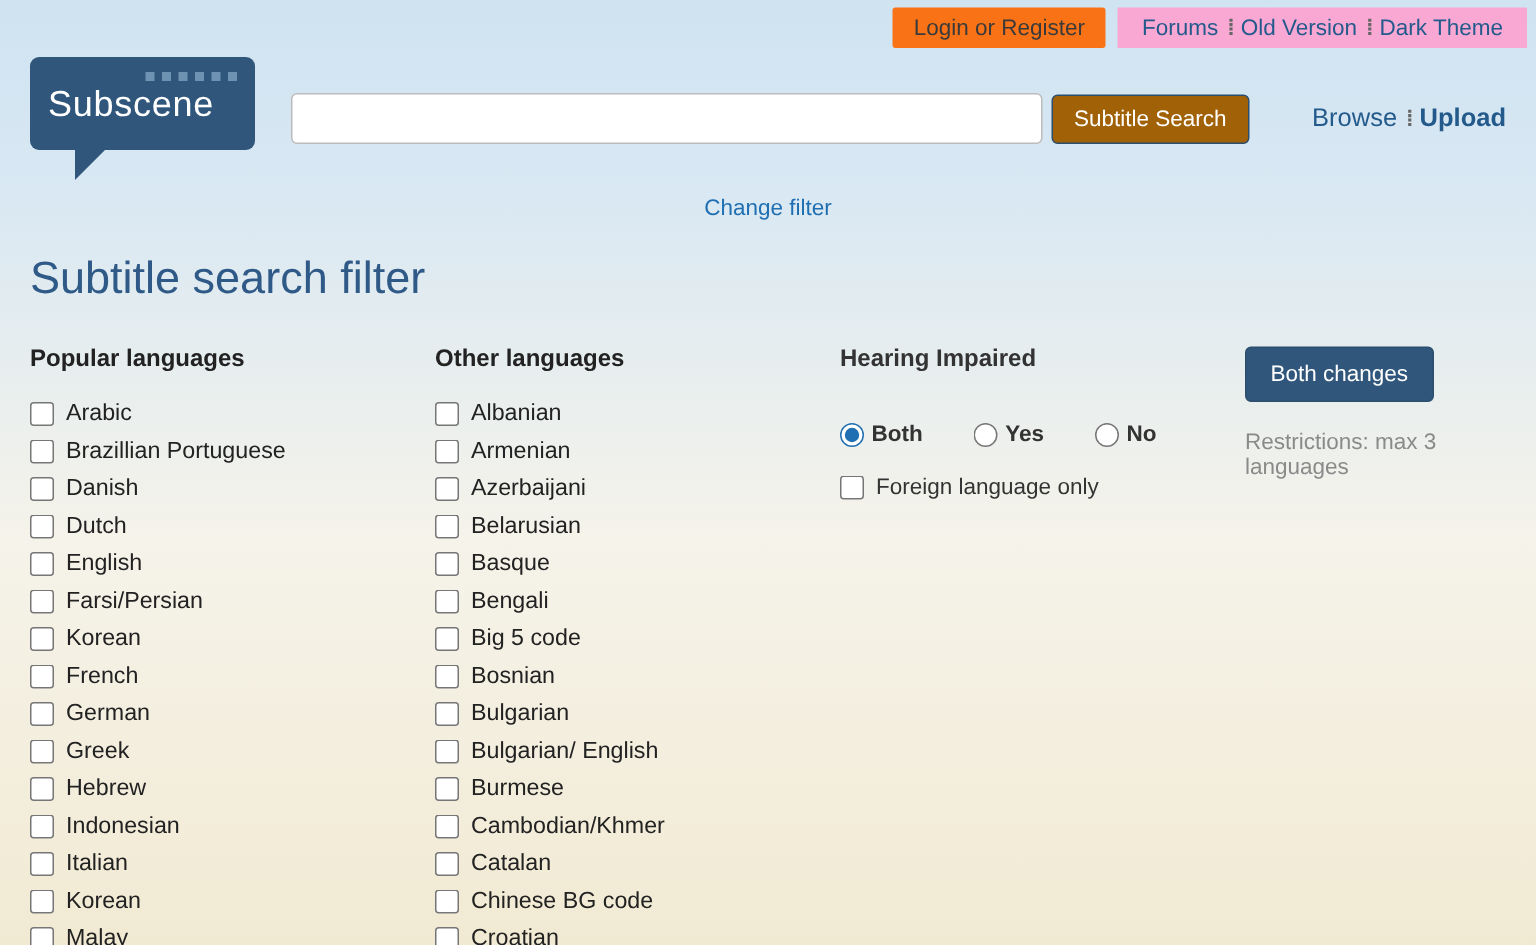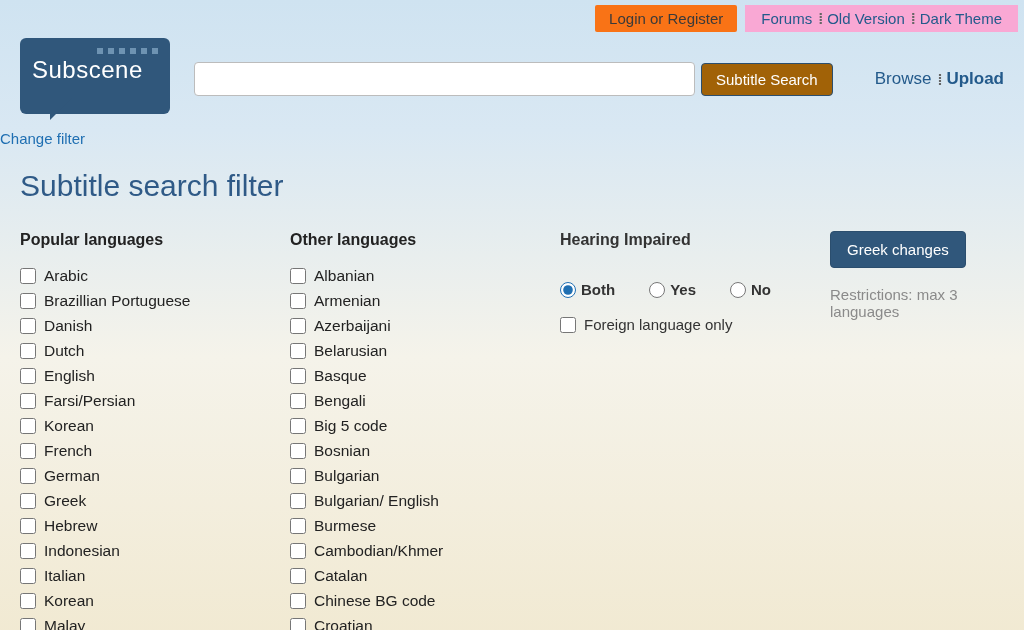--- a/index.html
+++ b/index.html
@@ -46,21 +46,21 @@
   }
   .logo {
     width: 160px;
     height: 82px;
     position: relative;
   }
   .logo-bubble {
     background: #30577b;
     border-radius: 6px;
     width: 150px;
-    height: 76px;
+    height: 62px;
     position: relative;
     display: flex;
     flex-direction: column;
     padding: 10px 12px 6px 12px;
   }
   .logo-dots { display: flex; gap: 5px; justify-content: flex-end; margin-bottom: 2px; }
   .logo-dots span { width: 6px; height: 6px; background:#6e93b2; display:inline-block; }
   .logo-text { color: #fff; font-size: 24px; font-weight: 500; letter-spacing: 0.5px; }
   .logo-tail {
     position: absolute;
@@ -86,21 +86,21 @@
     border-radius: 4px;
     padding: 7px 14px;
     font-size: 15px;
     margin-left: 6px;
     cursor: pointer;
   }
   .browse-upload { display: flex; align-items: center; gap: 6px; margin-left: 28px; }
   .browse-upload a { color: #235a8b; text-decoration: none; font-size: 17px; cursor:pointer; }
   .browse-upload .sep { color:#666; font-weight:bold; letter-spacing:-2px; }
   .browse-upload .upload { font-weight: bold; }
-  .change-filter-row { padding: 4px 0 10px 0; }
+  .change-filter-row { text-align: center; padding: 4px 0 10px 0; }
   .change-filter-row a { color: #1f6fb2; text-decoration: none; font-size: 15px; cursor:pointer; }
   .content { padding: 12px 20px; }
   h1.title { color: #2f5a87; font-size: 30px; font-weight: 400; margin-bottom: 28px; }
   .columns { display: flex; gap: 10px; align-items: flex-start; }
   .col { flex: 0 0 260px; }
   .col h3 { font-size: 16px; font-weight: 600; color:#222; margin-bottom: 14px; }
   .lang-list { list-style: none; }
   .lang-list li { padding: 3.5px 0; display:flex; align-items:center; gap:8px; }
   .lang-list input[type=checkbox] { width:16px; height:16px; cursor:pointer; }
   .lang-list label { cursor:pointer; font-size:15.5px; color:#222; }
@@ -318,19 +318,19 @@
             <input type="radio" name="hi" id="hi-no" style="">
             <label for="hi-no">No</label>
           </div>
         </div>
         <div class="flag-check">
           <input type="checkbox" id="foreign" style="">
           <label for="foreign">Foreign language only</label>
         </div>
       </div>
       <div class="save-col">
-        <button class="save-btn">Greek changes</button>
+        <button class="save-btn">Both changes</button>
         <div class="restrictions">Restrictions: max 3 languages</div>
       </div>
     </div>
 
   </div>
 </div>
 
 </body></html>

